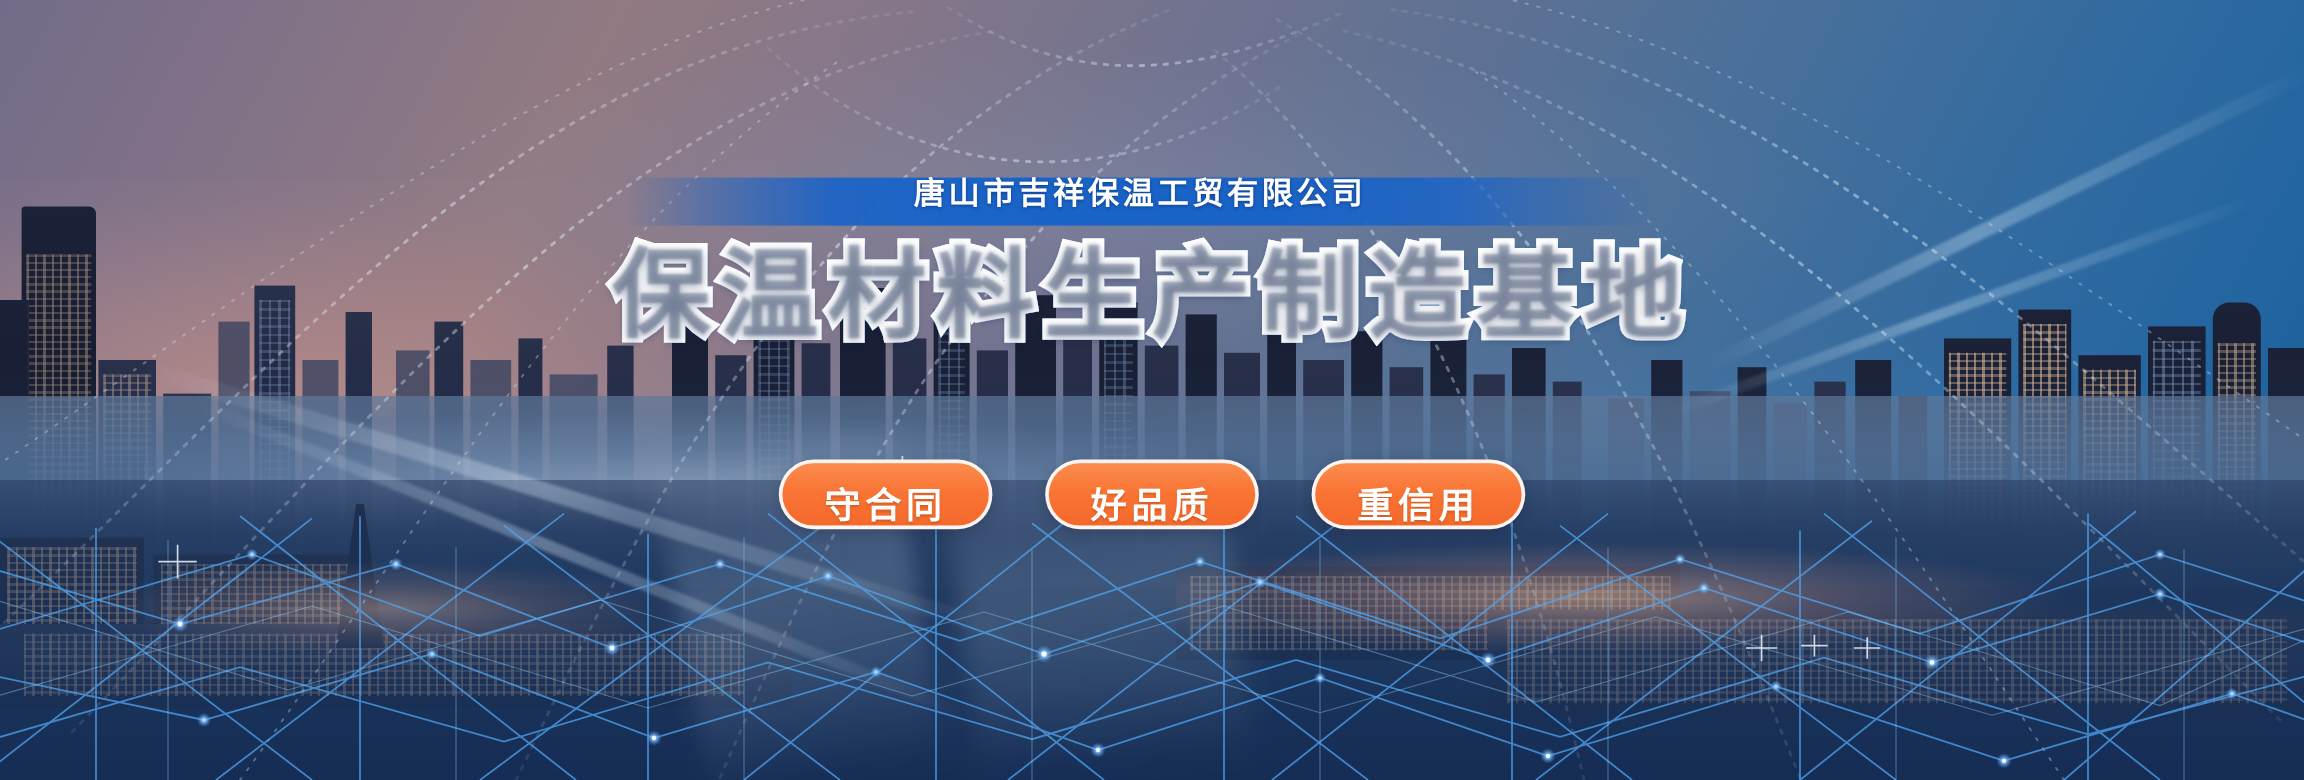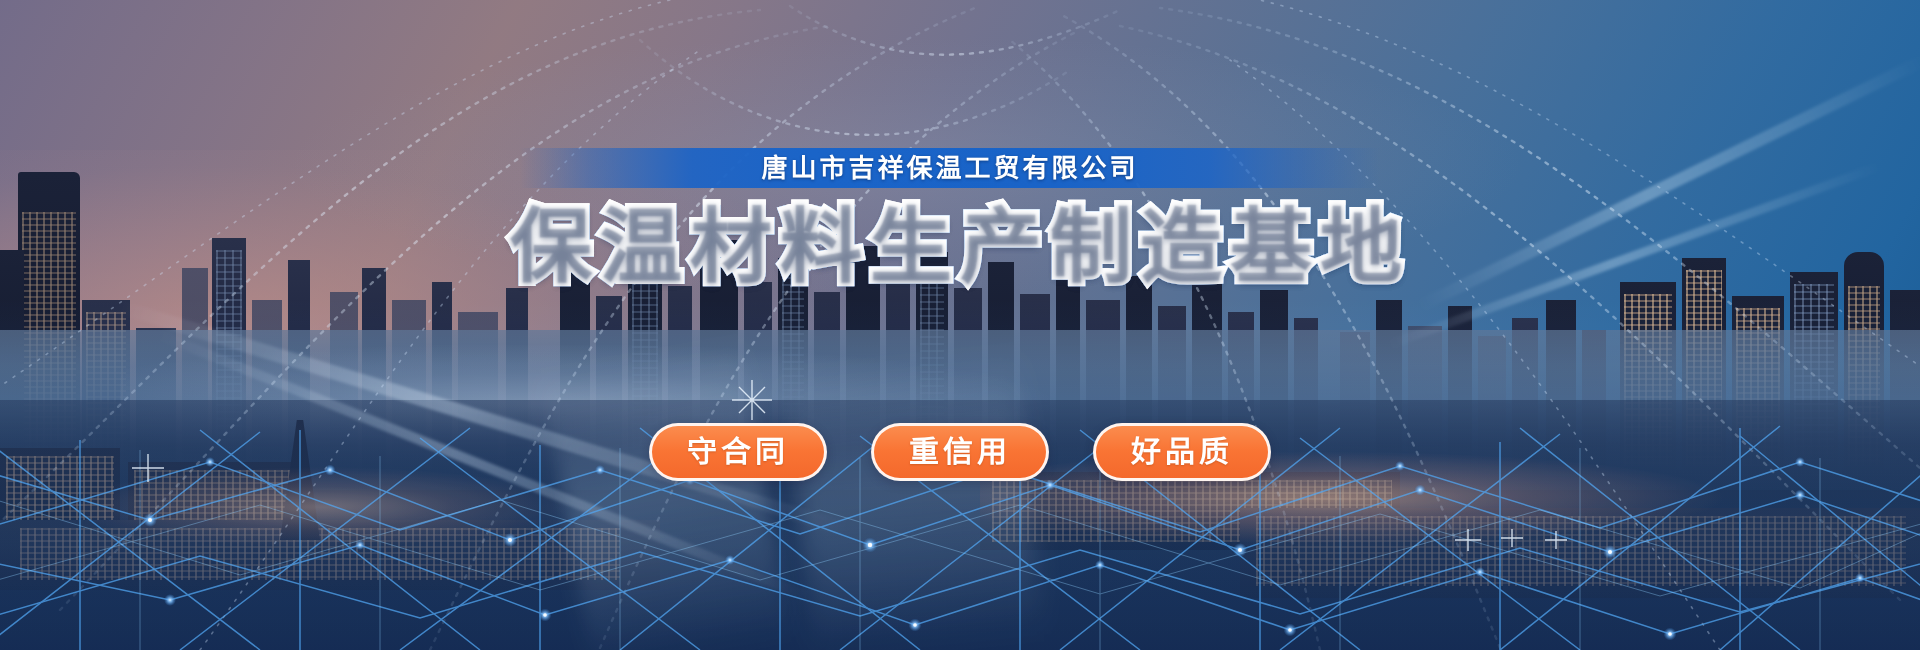--- a/index.html
+++ b/index.html
@@ -199,21 +199,20 @@
     background: linear-gradient(90deg,
       rgba(30,96,190,0) 0%,
       rgba(29,98,194,0.45) 8%,
       rgba(27,99,198,0.92) 20%,
       rgba(26,100,200,1) 34%,
       rgba(25,99,199,1) 62%,
       rgba(28,100,198,0.88) 80%,
       rgba(30,98,192,0.38) 92%,
       rgba(32,96,188,0) 100%);
     display: flex;
-    align-items: center;
     justify-content: center;
   }
   .company-name {
     color: #ffffff;
     font-size: 26px;
     font-weight: 700;
     letter-spacing: 3px;
     line-height: 1;
     text-shadow: 0 1px 3px rgba(0,20,60,0.45);
     white-space: nowrap;
@@ -277,25 +276,24 @@
   }
   .pill {
     position: relative;
     min-width: 178px;
     height: 58px;
     padding: 0 34px;
     border-radius: 29px;
     background: linear-gradient(180deg, #fb8c4e 0%, #f97434 48%, #f4692c 100%);
     border: 3px solid rgba(255,255,255,0.92);
     display: flex;
-    align-items: center;
+    align-items: flex-end;
     justify-content: center;
     cursor: pointer;
     box-shadow: 0 3px 10px rgba(30,30,60,0.28);
-    margin-top: 40px;
   }
   .pill-label {
     color: #ffffff;
     font-size: 30px;
     font-weight: 700;
     letter-spacing: 4px;
     line-height: 1;
     white-space: nowrap;
     text-shadow: 0 1px 2px rgba(150,60,10,0.35);
   }
@@ -517,21 +515,21 @@
       <div class="headline">保温材料生产制造基地
         <span class="headline-fill">保温材料生产制造基地</span>
       </div>
     </div>
 
     <div class="pills">
       <div class="pill">
         <span class="pill-label">守合同</span>
       </div>
       <div class="pill">
+        <span class="pill-label">好品质</span>
+      </div>
+      <div class="pill">
         <span class="pill-label">重信用</span>
       </div>
-      <div class="pill">
-        <span class="pill-label">好品质</span>
-      </div>
     </div>
 
   </div>
 </div>
 
 </body></html>

